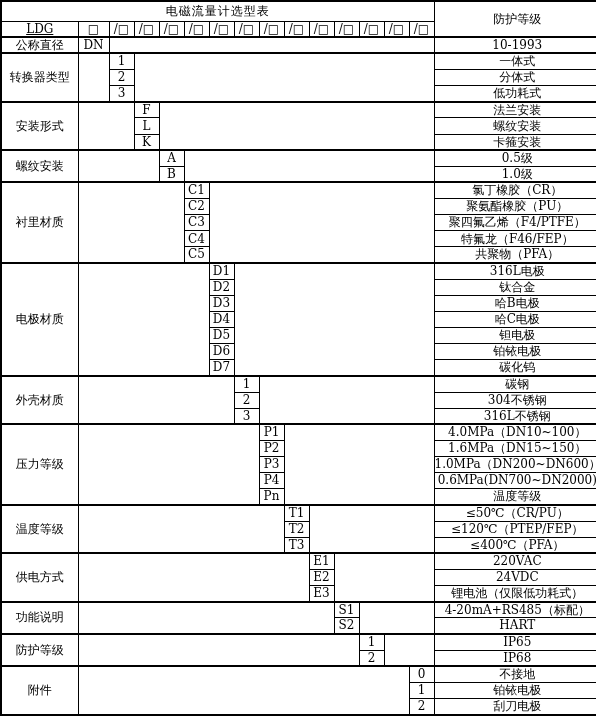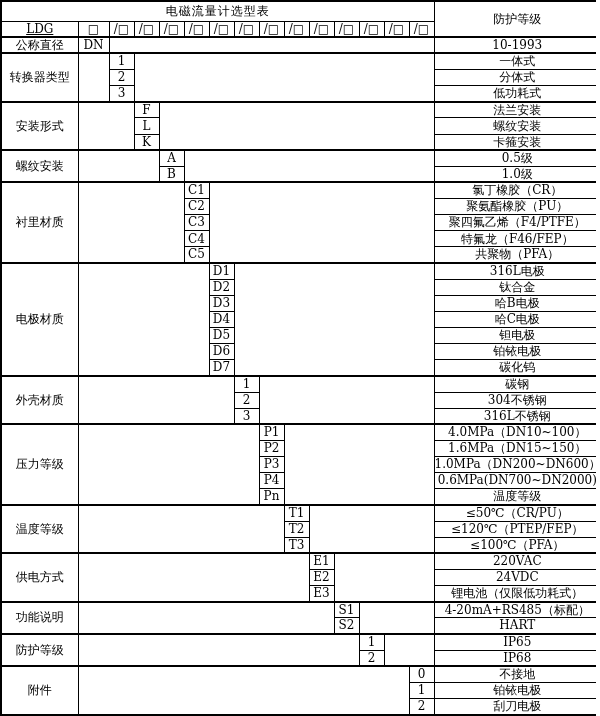--- a/index.html
+++ b/index.html
@@ -226,21 +226,21 @@
           <td>T1</td>
           <td colspan="5" rowspan="3"></td>
           <td>≤50℃（CR/PU）</td>
         </tr>
         <tr>
           <td>T2</td>
           <td>≤120℃（PTEP/FEP）</td>
         </tr>
         <tr>
           <td>T3</td>
-          <td>≤100℃（PFA）</td>
+          <td>≤400℃（PFA）</td>
         </tr>
         <tr class="gs">
           <td rowspan="3" class="label-cell">供电方式</td>
           <td colspan="9" rowspan="3"></td>
           <td>E1</td>
           <td colspan="4" rowspan="3"></td>
           <td>220VAC</td>
         </tr>
         <tr>
           <td>E2</td>

